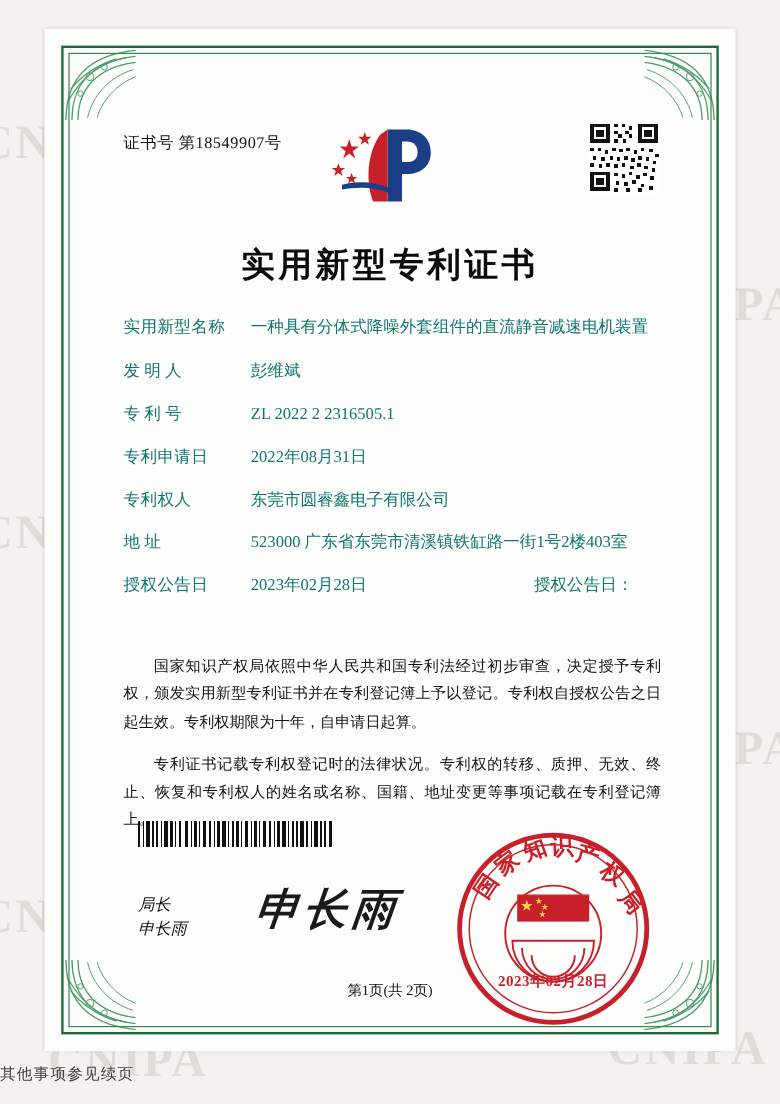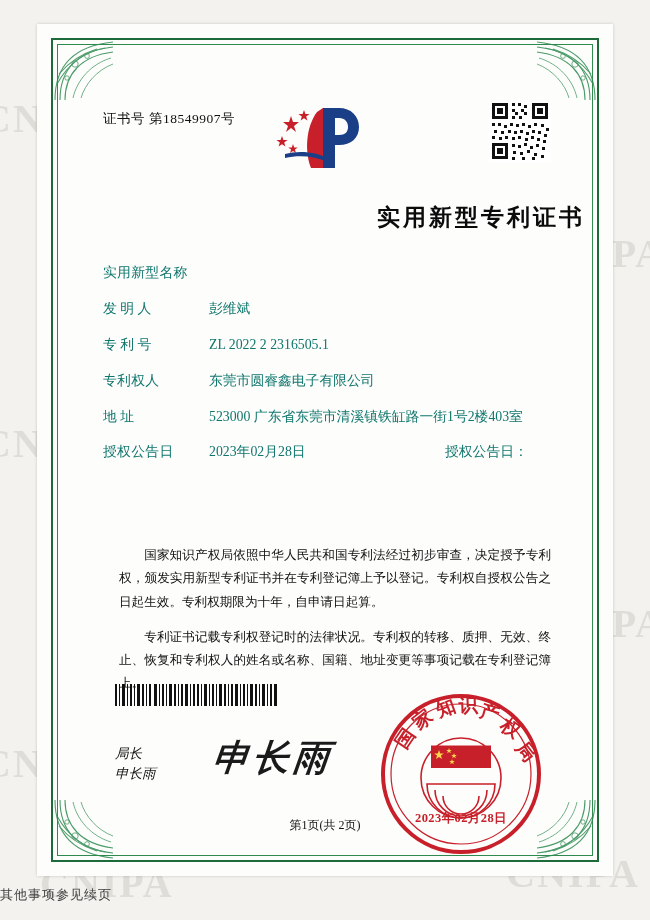--- a/index.html
+++ b/index.html
@@ -101,22 +101,22 @@
     top: 48px;
     width: 62px;
     height: 62px;
     background: #fff;
   }
 
   .main-title {
     position: absolute;
     left: 0; right: 0;
     top: 150px;
-    text-align: right;
-    font-size: 23px;
+    text-align: center;
+    font-size: 28px;
     font-weight: bold;
     letter-spacing: 3px;
     color: #0b0b0b;
   }
 
   
   .fields {
     position: absolute;
     left: 38px;
     right: 30px;
@@ -151,21 +151,21 @@
     position: absolute;
     left: 38px;
     right: 34px;
     top: 492px;
     font-size: 12.6px;
     line-height: 1.85;
     color: #111;
     text-align: justify;
   }
   .paras p {
-    margin: 0 0 12px 16px;
+    margin: 0 0 12px 0;
     text-indent: 2em;
   }
 
   
   .barcode {
     position: absolute;
     left: 50px;
     top: 632px;
     width: 162px;
     height: 22px;
@@ -392,32 +392,37 @@
           <rect x="43" y="57" width="3" height="3"></rect>
       </g>
     </svg>
 
     <div class="main-title">实用新型专利证书</div>
 
     <div class="fields">
 
       <div class="row">
         <div class="lbl">实用新型名称</div>
+        <div class="val">一种具有分体式降噪外套组件的直流静音减速电机装置</div>
       </div>
 
       <div class="row">
         <div class="lbl sp">发    明    人</div>
         <div class="val">彭维斌</div>
       </div>
 
       <div class="row">
         <div class="lbl sp">专    利    号</div>
         <div class="val">ZL 2022 2 2316505.1</div>
       </div>
 
+      <div class="row">
+        <div class="lbl">专利申请日</div>
+        <div class="val">2022年08月31日</div>
+      </div>
 
       <div class="row">
         <div class="lbl">专利权人</div>
         <div class="val">东莞市圆睿鑫电子有限公司</div>
       </div>
 
       <div class="row">
         <div class="lbl sp">地          址</div>
         <div class="val">523000 广东省东莞市清溪镇铁缸路一街1号2楼403室</div>
       </div>

